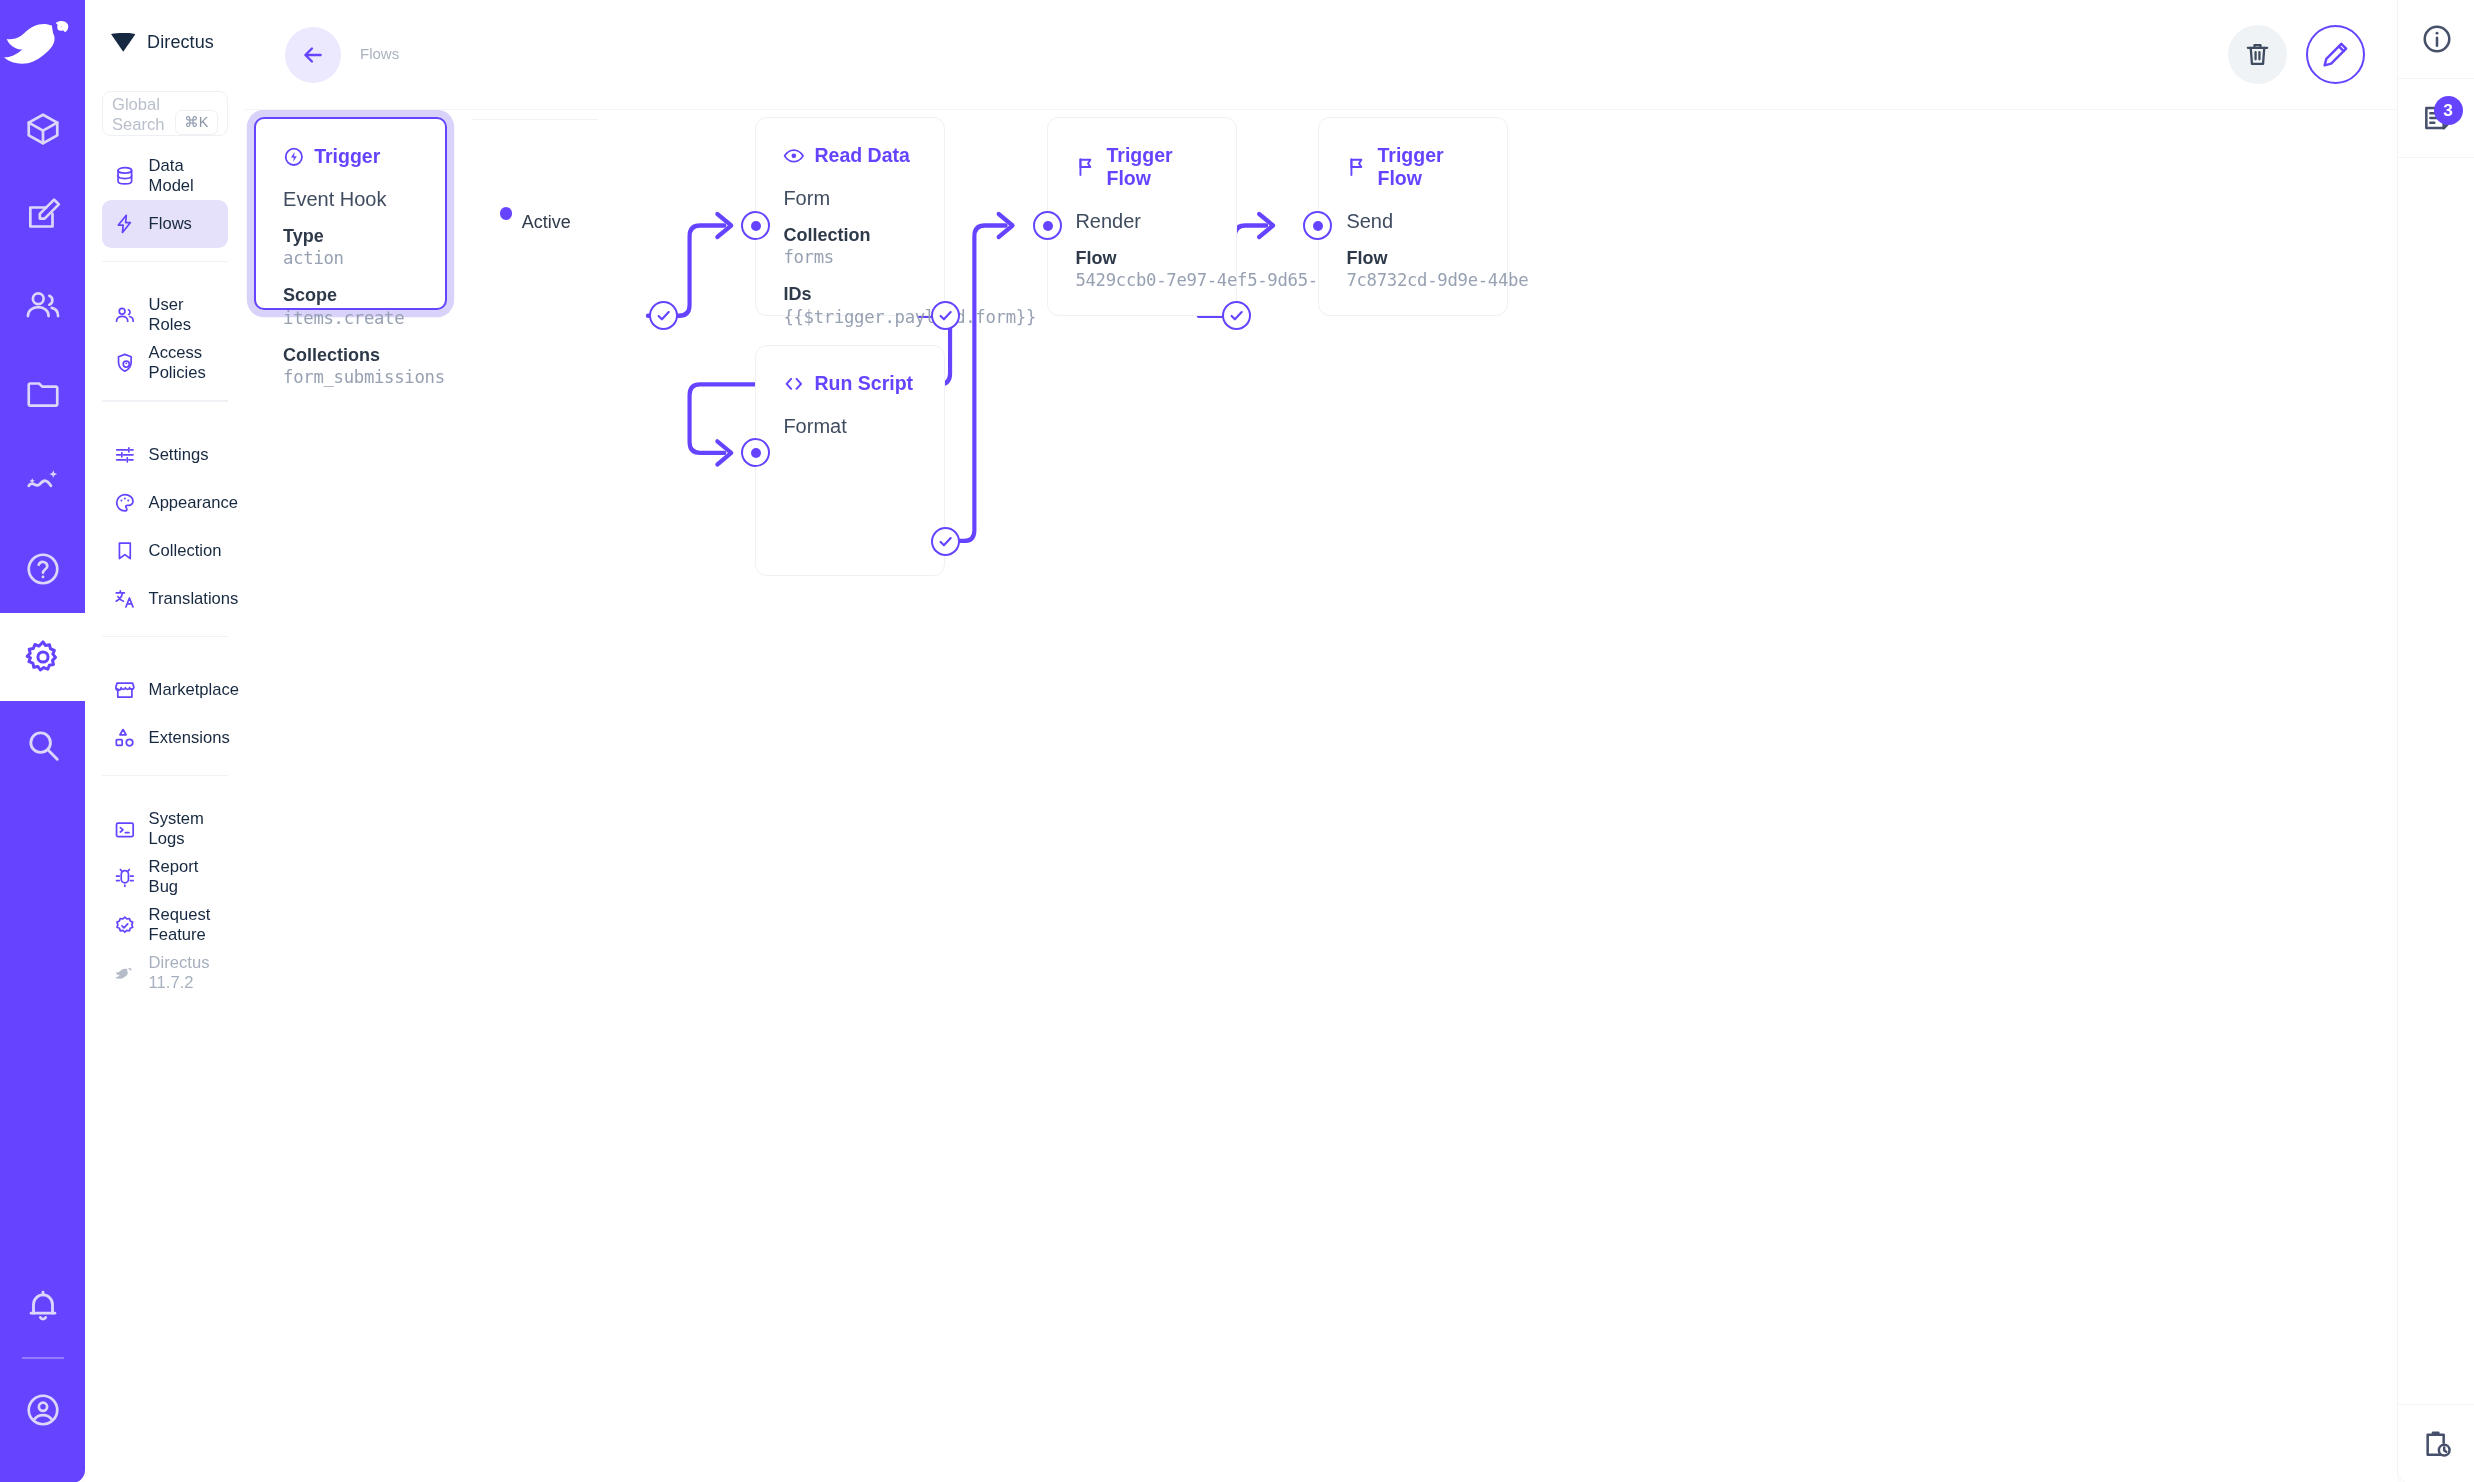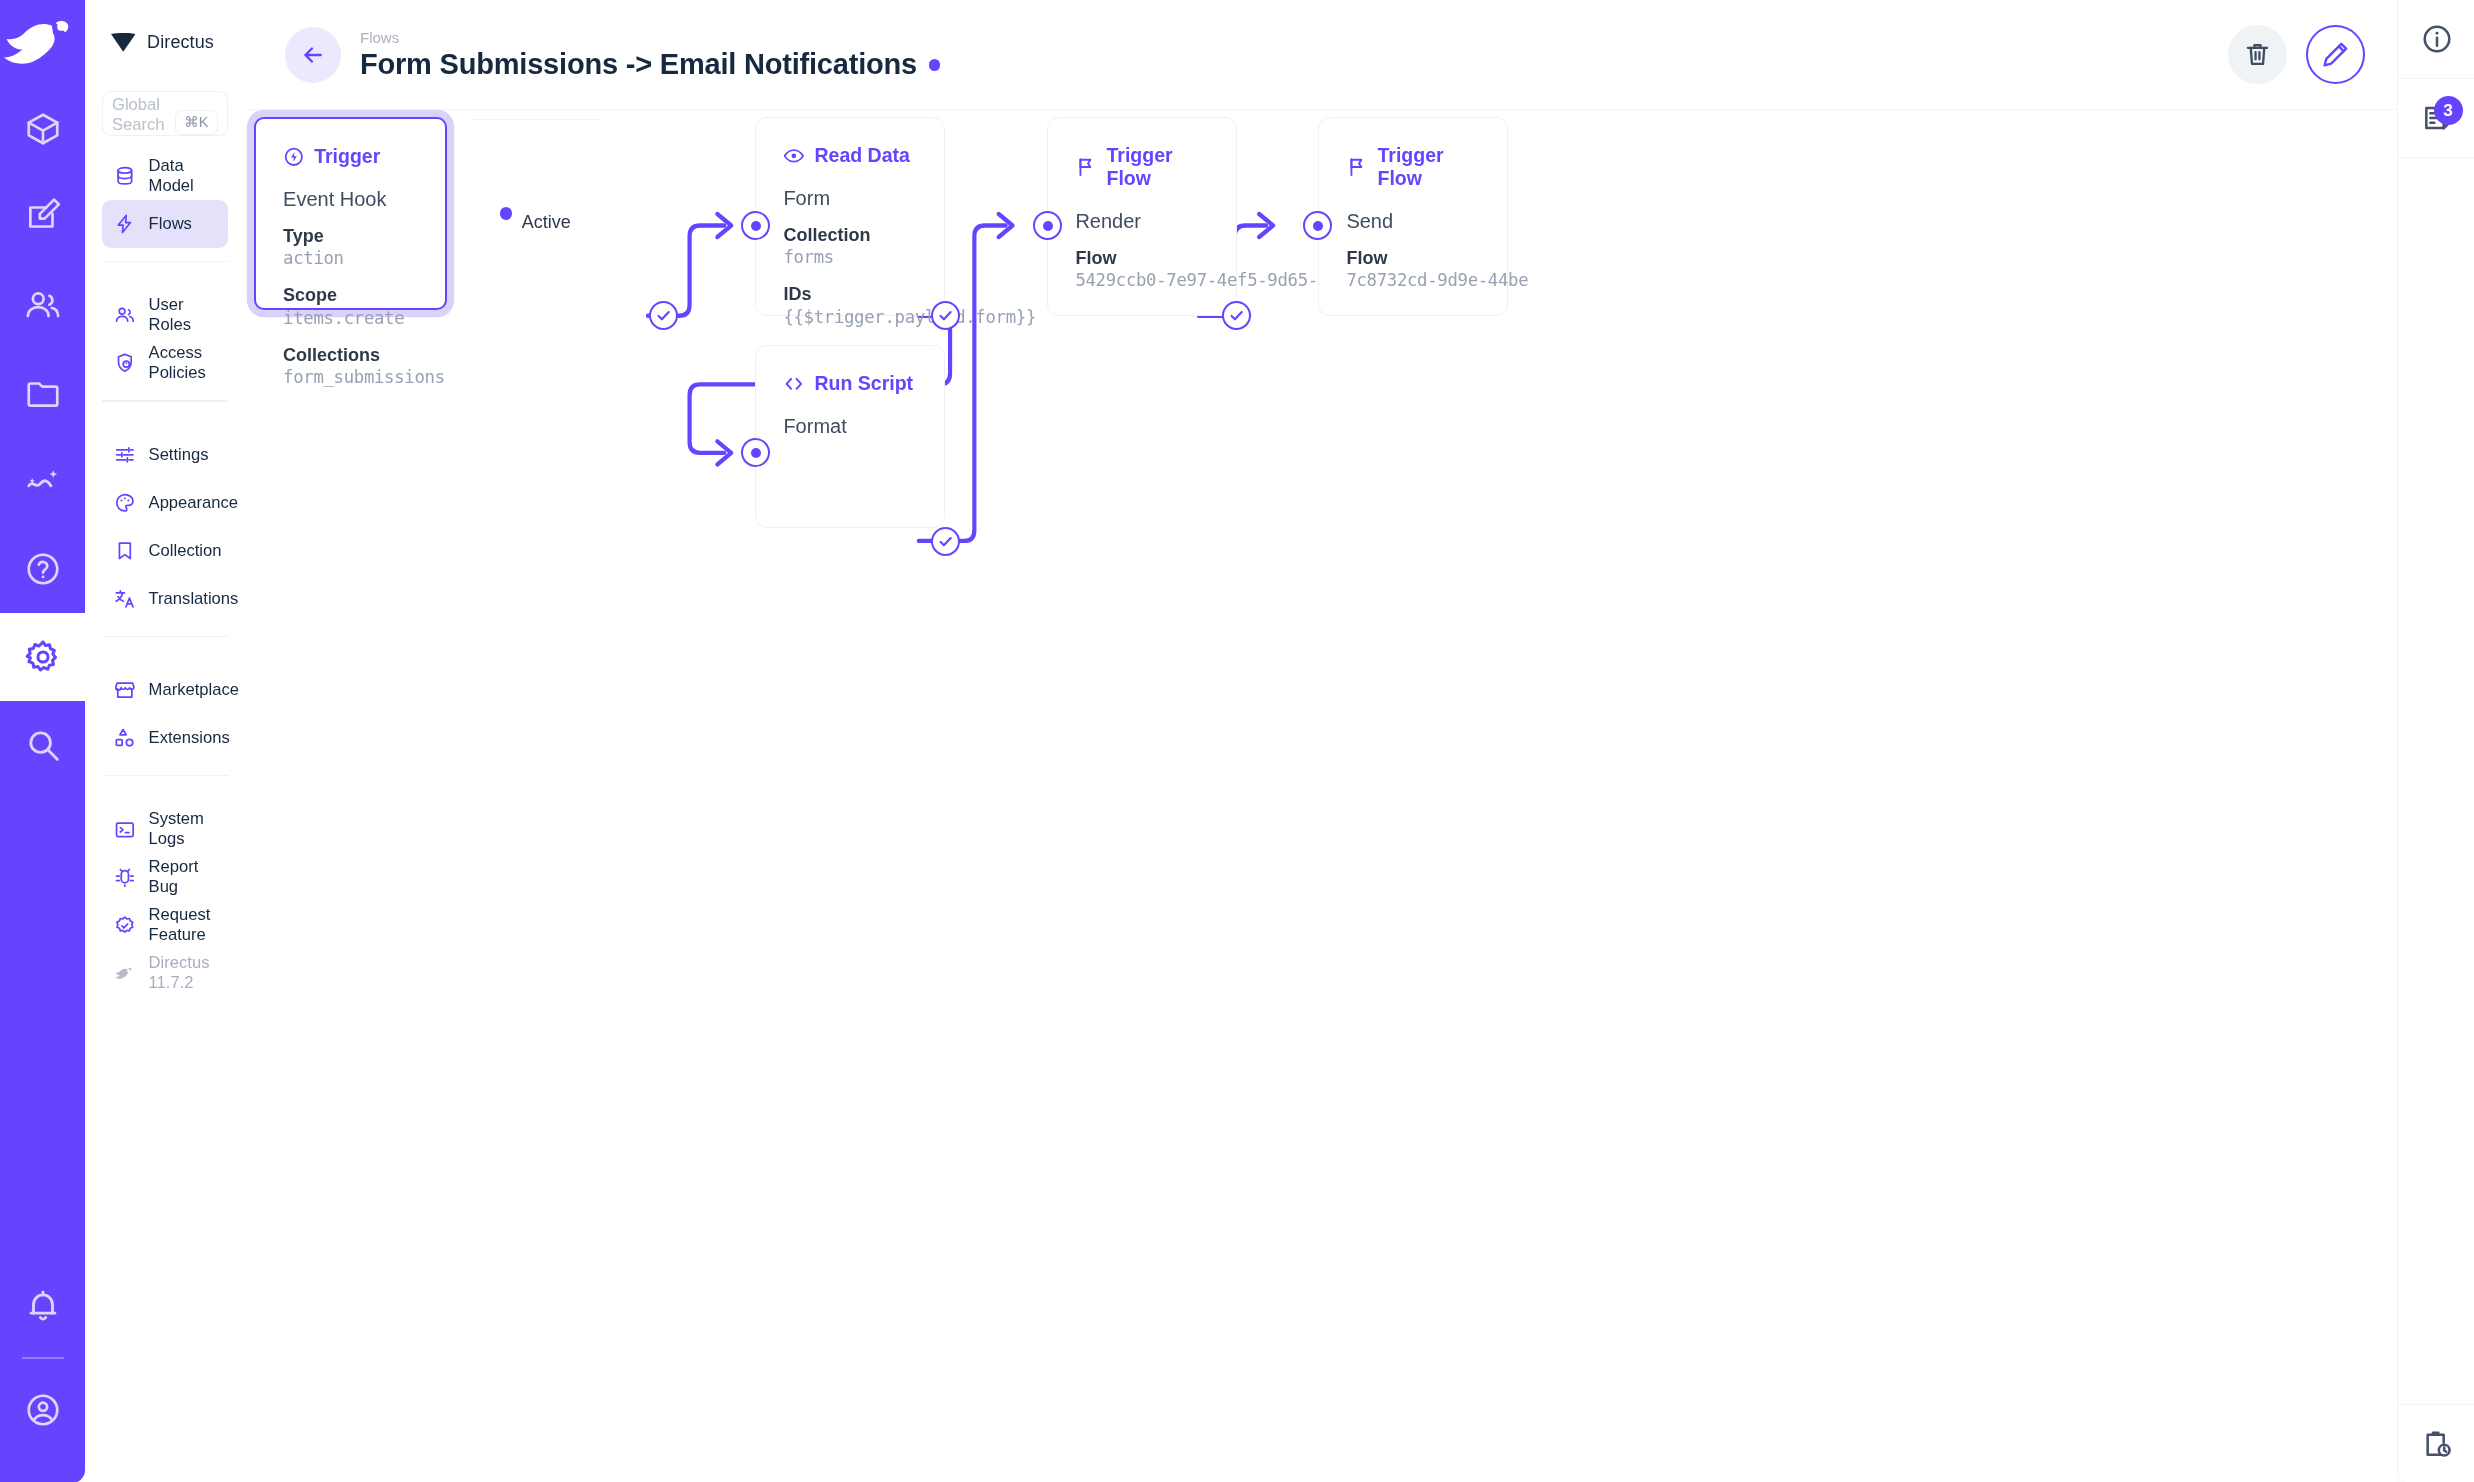--- a/index.html
+++ b/index.html
@@ -463,24 +463,20 @@
   <div class="main">
 
     <div class="topbar">
       <div class="back-btn">
         <svg viewBox="0 0 24 24" fill="none" stroke="currentColor" stroke-width="2.2" stroke-linecap="round" stroke-linejoin="round">
             <path d="M19 12H5M11 6l-6 6 6 6"></path>
           </svg>
       </div>
       <div class="title-wrap">
         <div class="breadcrumb">Flows</div>
-        <div class="title-row">
-          <div class="page-title">Form Submissions -&gt; Email Notifications</div>
-          <div class="title-dot"></div>
-        </div>
       </div>
       <div class="top-actions">
         <div class="circ-btn ghost">
           <svg viewBox="0 0 24 24" fill="none" stroke="currentColor" stroke-width="1.9" stroke-linecap="round" stroke-linejoin="round">
               <path d="M4 6.5h16M9.5 6.5V4.2h5v2.3"></path>
               <path d="M6.4 6.5l1 13.3h9.2l1-13.3"></path>
               <path d="M10.4 10v6M13.6 10v6"></path>
             </svg>
         </div>
         <div class="circ-btn outline">
@@ -546,21 +542,21 @@
           </span>
           <span>Read Data</span>
         </div>
         <div class="op-name">Form</div>
         <div class="fld-key">Collection</div>
         <div class="fld-val">forms</div>
         <div class="fld-key">IDs</div>
         <div class="fld-val last">{{$trigger.payload.form}}</div>
       </div>
 
-      <div class="node" style="left:510px; top:235px; width:190px; height:183px;">
+      <div class="node" style="left:510px; top:235px; width:190px; height:231px;">
         <div class="node-title">
           <span class="nico">
             <svg viewBox="0 0 24 24" fill="none" stroke="currentColor" stroke-width="2.2" stroke-linecap="round" stroke-linejoin="round">
                 <path d="M9 6.5L4 12l5 5.5M15 6.5L20 12l-5 5.5"></path>
               </svg>
           </span>
           <span>Run Script</span>
         </div>
         <div class="op-name">Format</div>
       </div>

